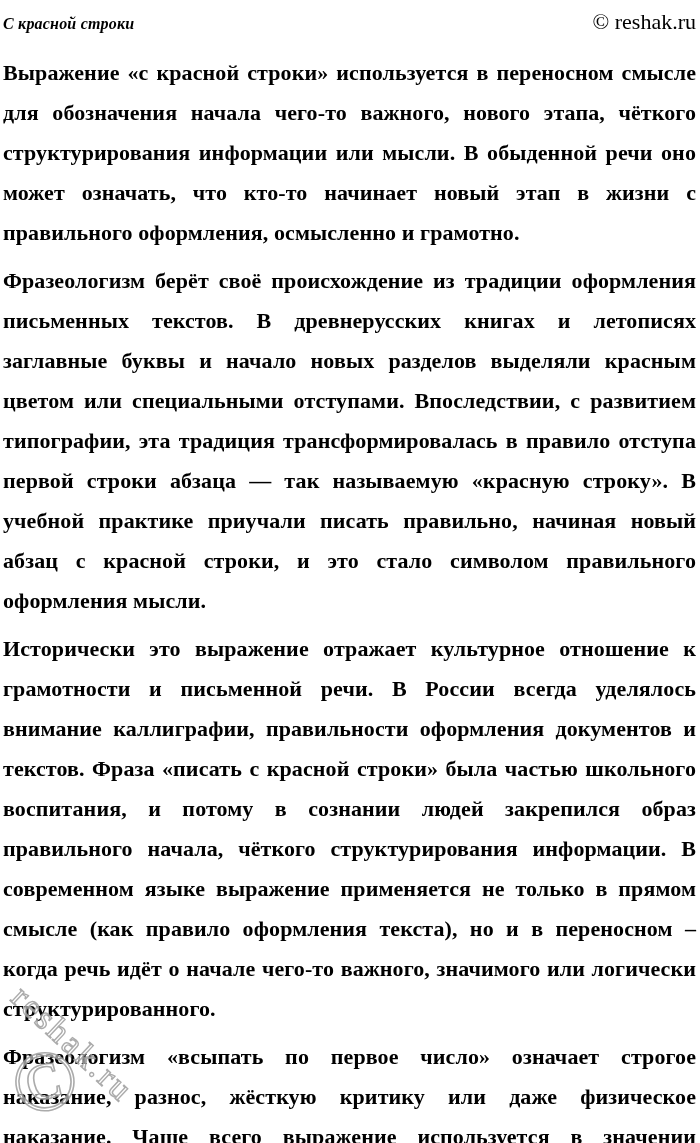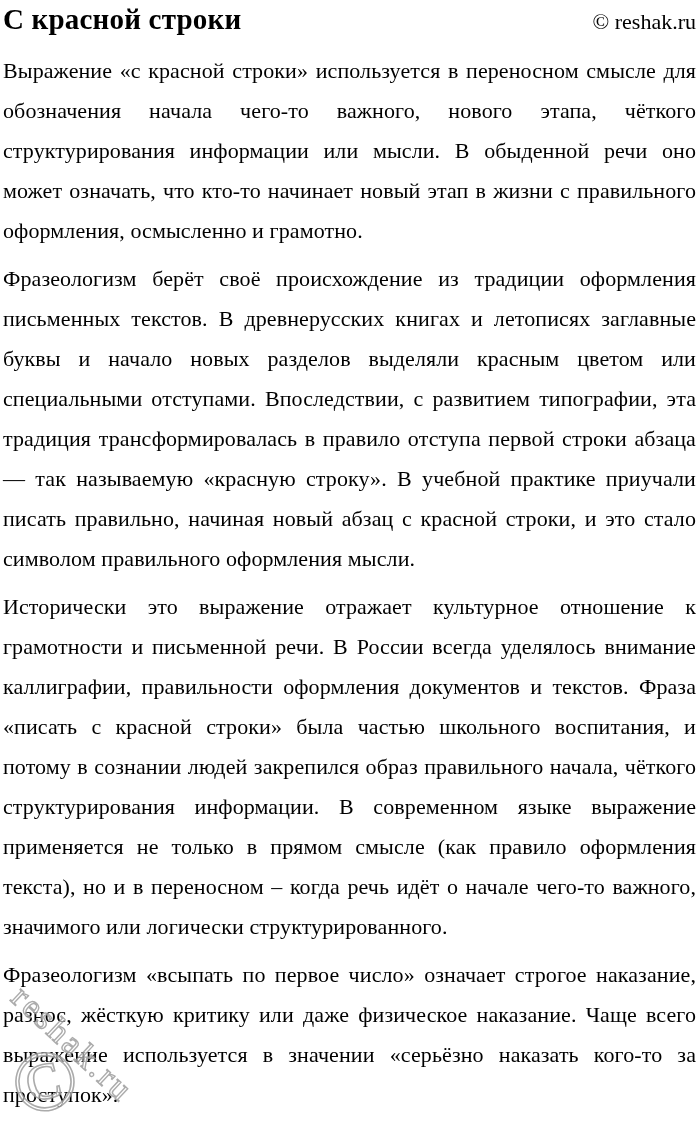--- a/index.html
+++ b/index.html
@@ -21,32 +21,34 @@
   }
   .page-header {
     display: flex;
     justify-content: space-between;
     align-items: baseline;
     line-height: 26px;
     margin-bottom: 16px;
   }
   .page-header .title {
     font-weight: bold;
-    font-size: 29px;
+    font-size: 16px;
     letter-spacing: 0.2px;
+    font-style: italic;
   }
   .page-header .copyright {
     font-size: 22px;
     margin-top: 6px;
   }
   .article p {
     margin: 0 0 8px 0;
     text-align: justify;
     line-height: 40px;
     letter-spacing: 0.1px;
+    font-weight: bold;
   }
   .article h2 {
     font-size: 22.5px;
     font-weight: bold;
     margin: 0 0 8px 0;
     line-height: 40px;
   }
   
   .watermark {
     position: absolute;

